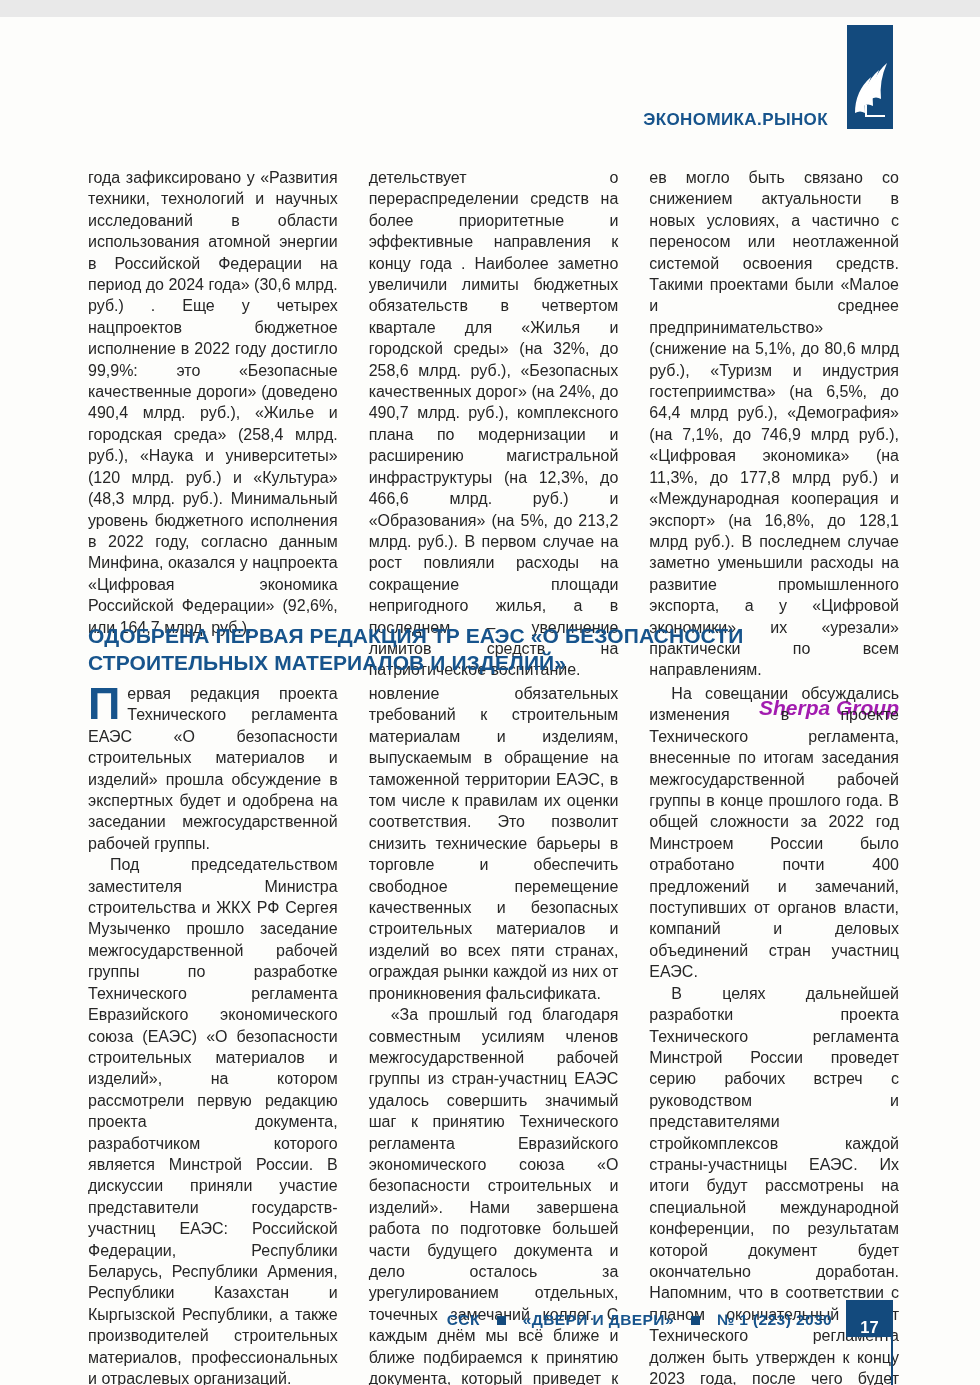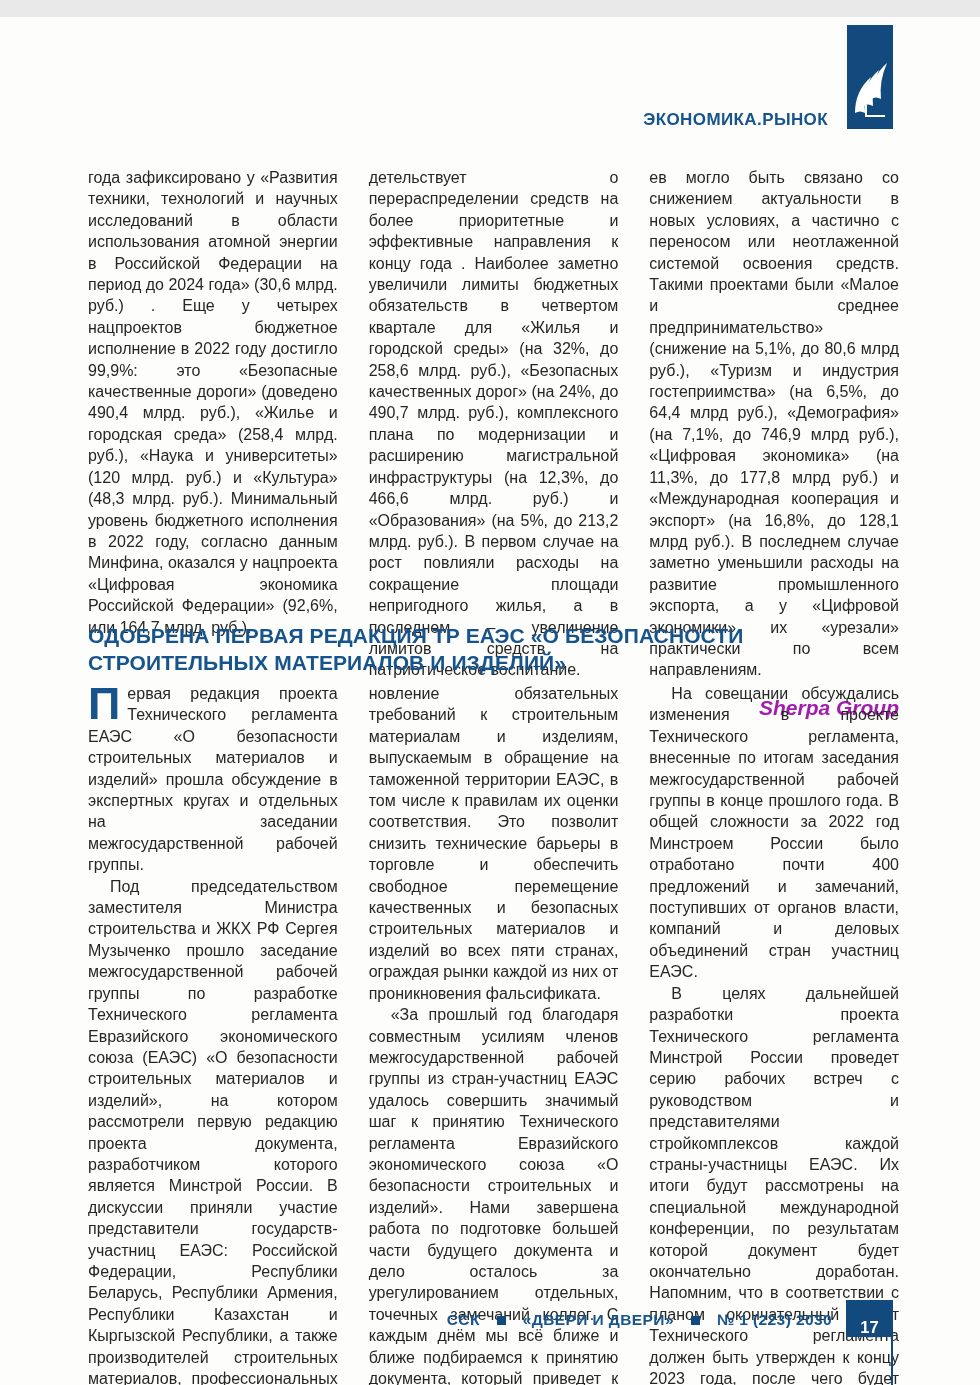--- a/index.html
+++ b/index.html
@@ -100,21 +100,21 @@
         <div class="byline">Sherpa Group</div>
       </div>
     </div>
   </div>
 
   <h1 class="article-title" style="margin:0;">ОДОБРЕНА ПЕРВАЯ РЕДАКЦИЯ ТР ЕАЭС «О БЕЗОПАСНОСТИ СТРОИТЕЛЬНЫХ МАТЕРИАЛОВ И ИЗДЕЛИЙ»</h1>
 
   <div class="main-article body-text">
     <div class="cols">
       <div class="col">
-        <p class="para"><span class="dropcap">П</span><span>ервая редакция проекта Технического регламента ЕАЭС «О безопасности строительных материалов и изделий» прошла обсуждение в экспертных кругах и отдельных на заседании межгосударственной рабочей группы.</span></p>
+        <p class="para"><span class="dropcap">П</span><span>ервая редакция проекта Технического регламента ЕАЭС «О безопасности строительных материалов и изделий» прошла обсуждение в экспертных будет и одобрена на заседании межгосударственной рабочей группы.</span></p>
         <div>
             <p class="para indent">Под председательством заместителя Министра строительства и ЖКХ РФ Сергея Музыченко прошло заседание межгосударственной рабочей группы по разработке Технического регламента Евразийского экономического союза (ЕАЭС) «О безопасности строительных материалов и изделий», на котором рассмотрели первую редакцию проекта документа, разработчиком которого является Минстрой России. В дискуссии приняли участие представители государств-участниц ЕАЭС: Российской Федерации, Республики Беларусь, Республики Армения, Республики Казахстан и Кыргызской Республики, а также производителей строительных материалов, профессиональных и отраслевых организаций.</p>
             <p class="para indent">Разрабатываемый проект Технического регламента Евразийского экономического союза «О безопасности строительных и изделий» (Технический регламент) направлен на уста-</p>
           </div>
       </div>
       <div class="col">
           <p class="para">новление обязательных требований к строительным материалам и изделиям, выпускаемым в обращение на таможенной территории ЕАЭС, в том числе к правилам их оценки соответствия. Это позволит снизить технические барьеры в торговле и обеспечить свободное перемещение качественных и безопасных строительных материалов и изделий во всех пяти странах, ограждая рынки каждой из них от проникновения фальсификата.</p>
           <p class="para indent">«За прошлый год благодаря совместным усилиям членов межгосударственной рабочей группы из стран-участниц ЕАЭС удалось совершить значимый шаг к принятию Технического регламента Евразийского экономического союза «О безопасности строительных и изделий». Нами завершена работа по подготовке большей части будущего документа и дело осталось за урегулированием отдельных, точечных замечаний коллег. С каждым днём мы всё ближе и ближе подбираемся к принятию документа, который приведет к повышению качества и безопасности строительной продукции на рынках всех пяти стран», - отметил Сергей Музыченко.</p>
         </div>
       <div class="col">

